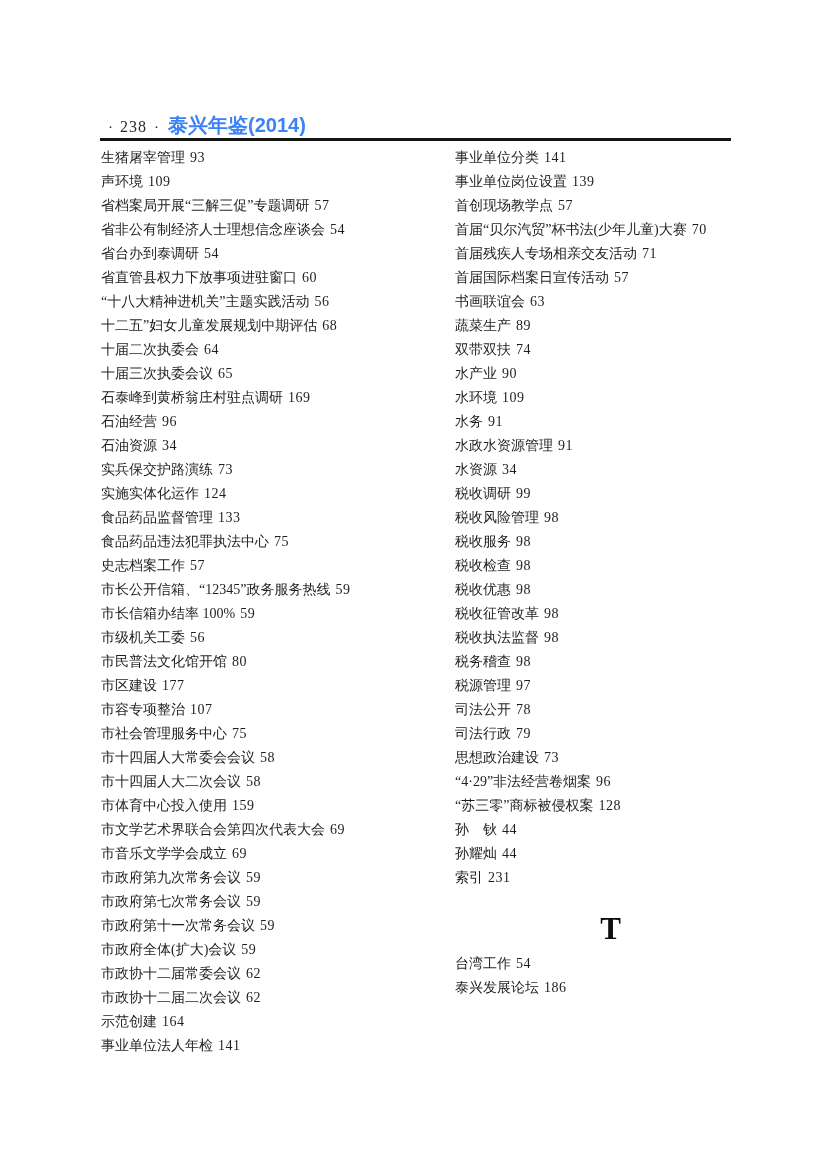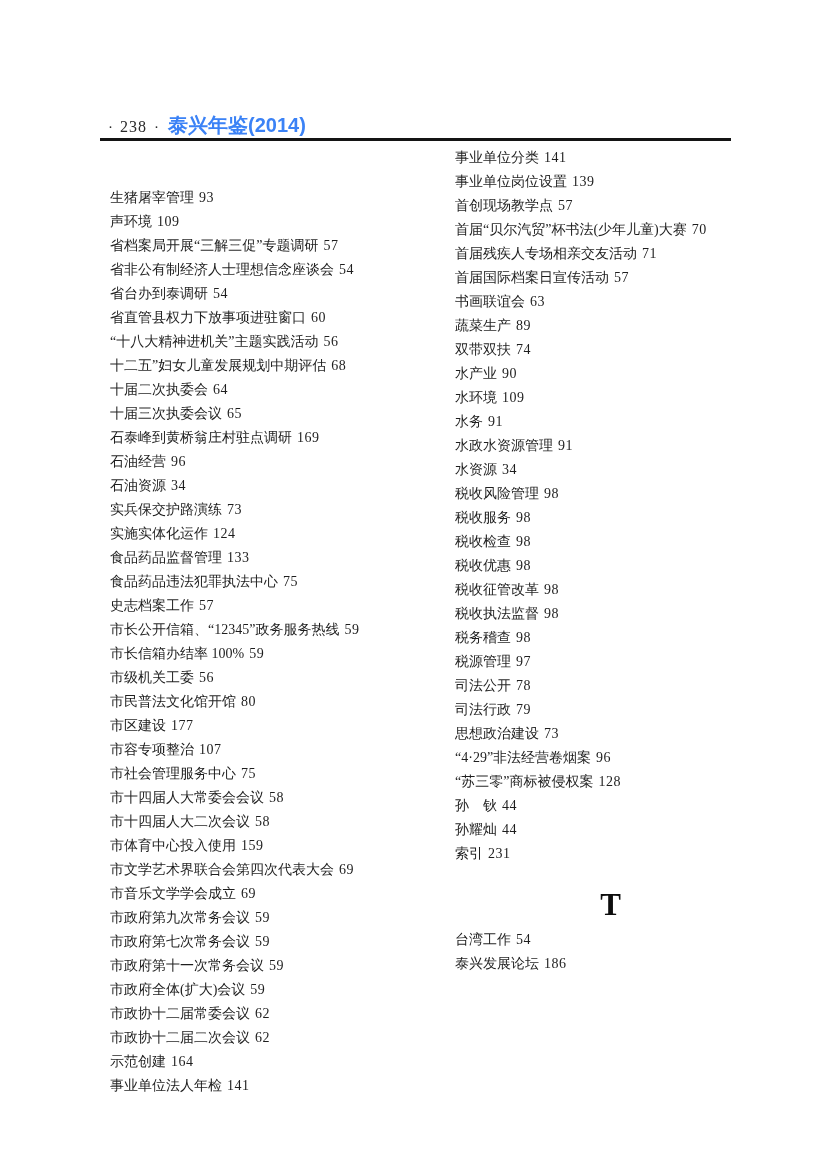--- a/index.html
+++ b/index.html
@@ -46,21 +46,21 @@
     left: 100px;
     top: 138px;
     width: 631px;
     height: 3px;
     background: #141414;
   }
   .index-col {
     position: absolute;
     top: 146px;
   }
-  .index-col.left  { left: 110px; width: 316px; margin-top: 40px; }
+  .index-col.left  { left: 101px; width: 316px; }
   .index-col.right { left: 416px; width: 311px; margin-left: 39px; }
   .entry {
     font-size: 14px;
     line-height: 24px;
     white-space: nowrap;
     color: #1e1e1e;
   }
   .entry .entry-page {
     margin-left: 5px;
     letter-spacing: 0.5px;
@@ -194,20 +194,21 @@
         <div class="entry"><span class="entry-text">水产业</span><span class="entry-page">90</span></div>
 
         <div class="entry"><span class="entry-text">水环境</span><span class="entry-page">109</span></div>
 
         <div class="entry"><span class="entry-text">水务</span><span class="entry-page">91</span></div>
 
         <div class="entry"><span class="entry-text">水政水资源管理</span><span class="entry-page">91</span></div>
 
         <div class="entry"><span class="entry-text">水资源</span><span class="entry-page">34</span></div>
 
+        <div class="entry"><span class="entry-text">税收调研</span><span class="entry-page">99</span></div>
 
         <div class="entry"><span class="entry-text">税收风险管理</span><span class="entry-page">98</span></div>
 
         <div class="entry"><span class="entry-text">税收服务</span><span class="entry-page">98</span></div>
 
         <div class="entry"><span class="entry-text">税收检查</span><span class="entry-page">98</span></div>
 
         <div class="entry"><span class="entry-text">税收优惠</span><span class="entry-page">98</span></div>
 
         <div class="entry"><span class="entry-text">税收征管改革</span><span class="entry-page">98</span></div>

